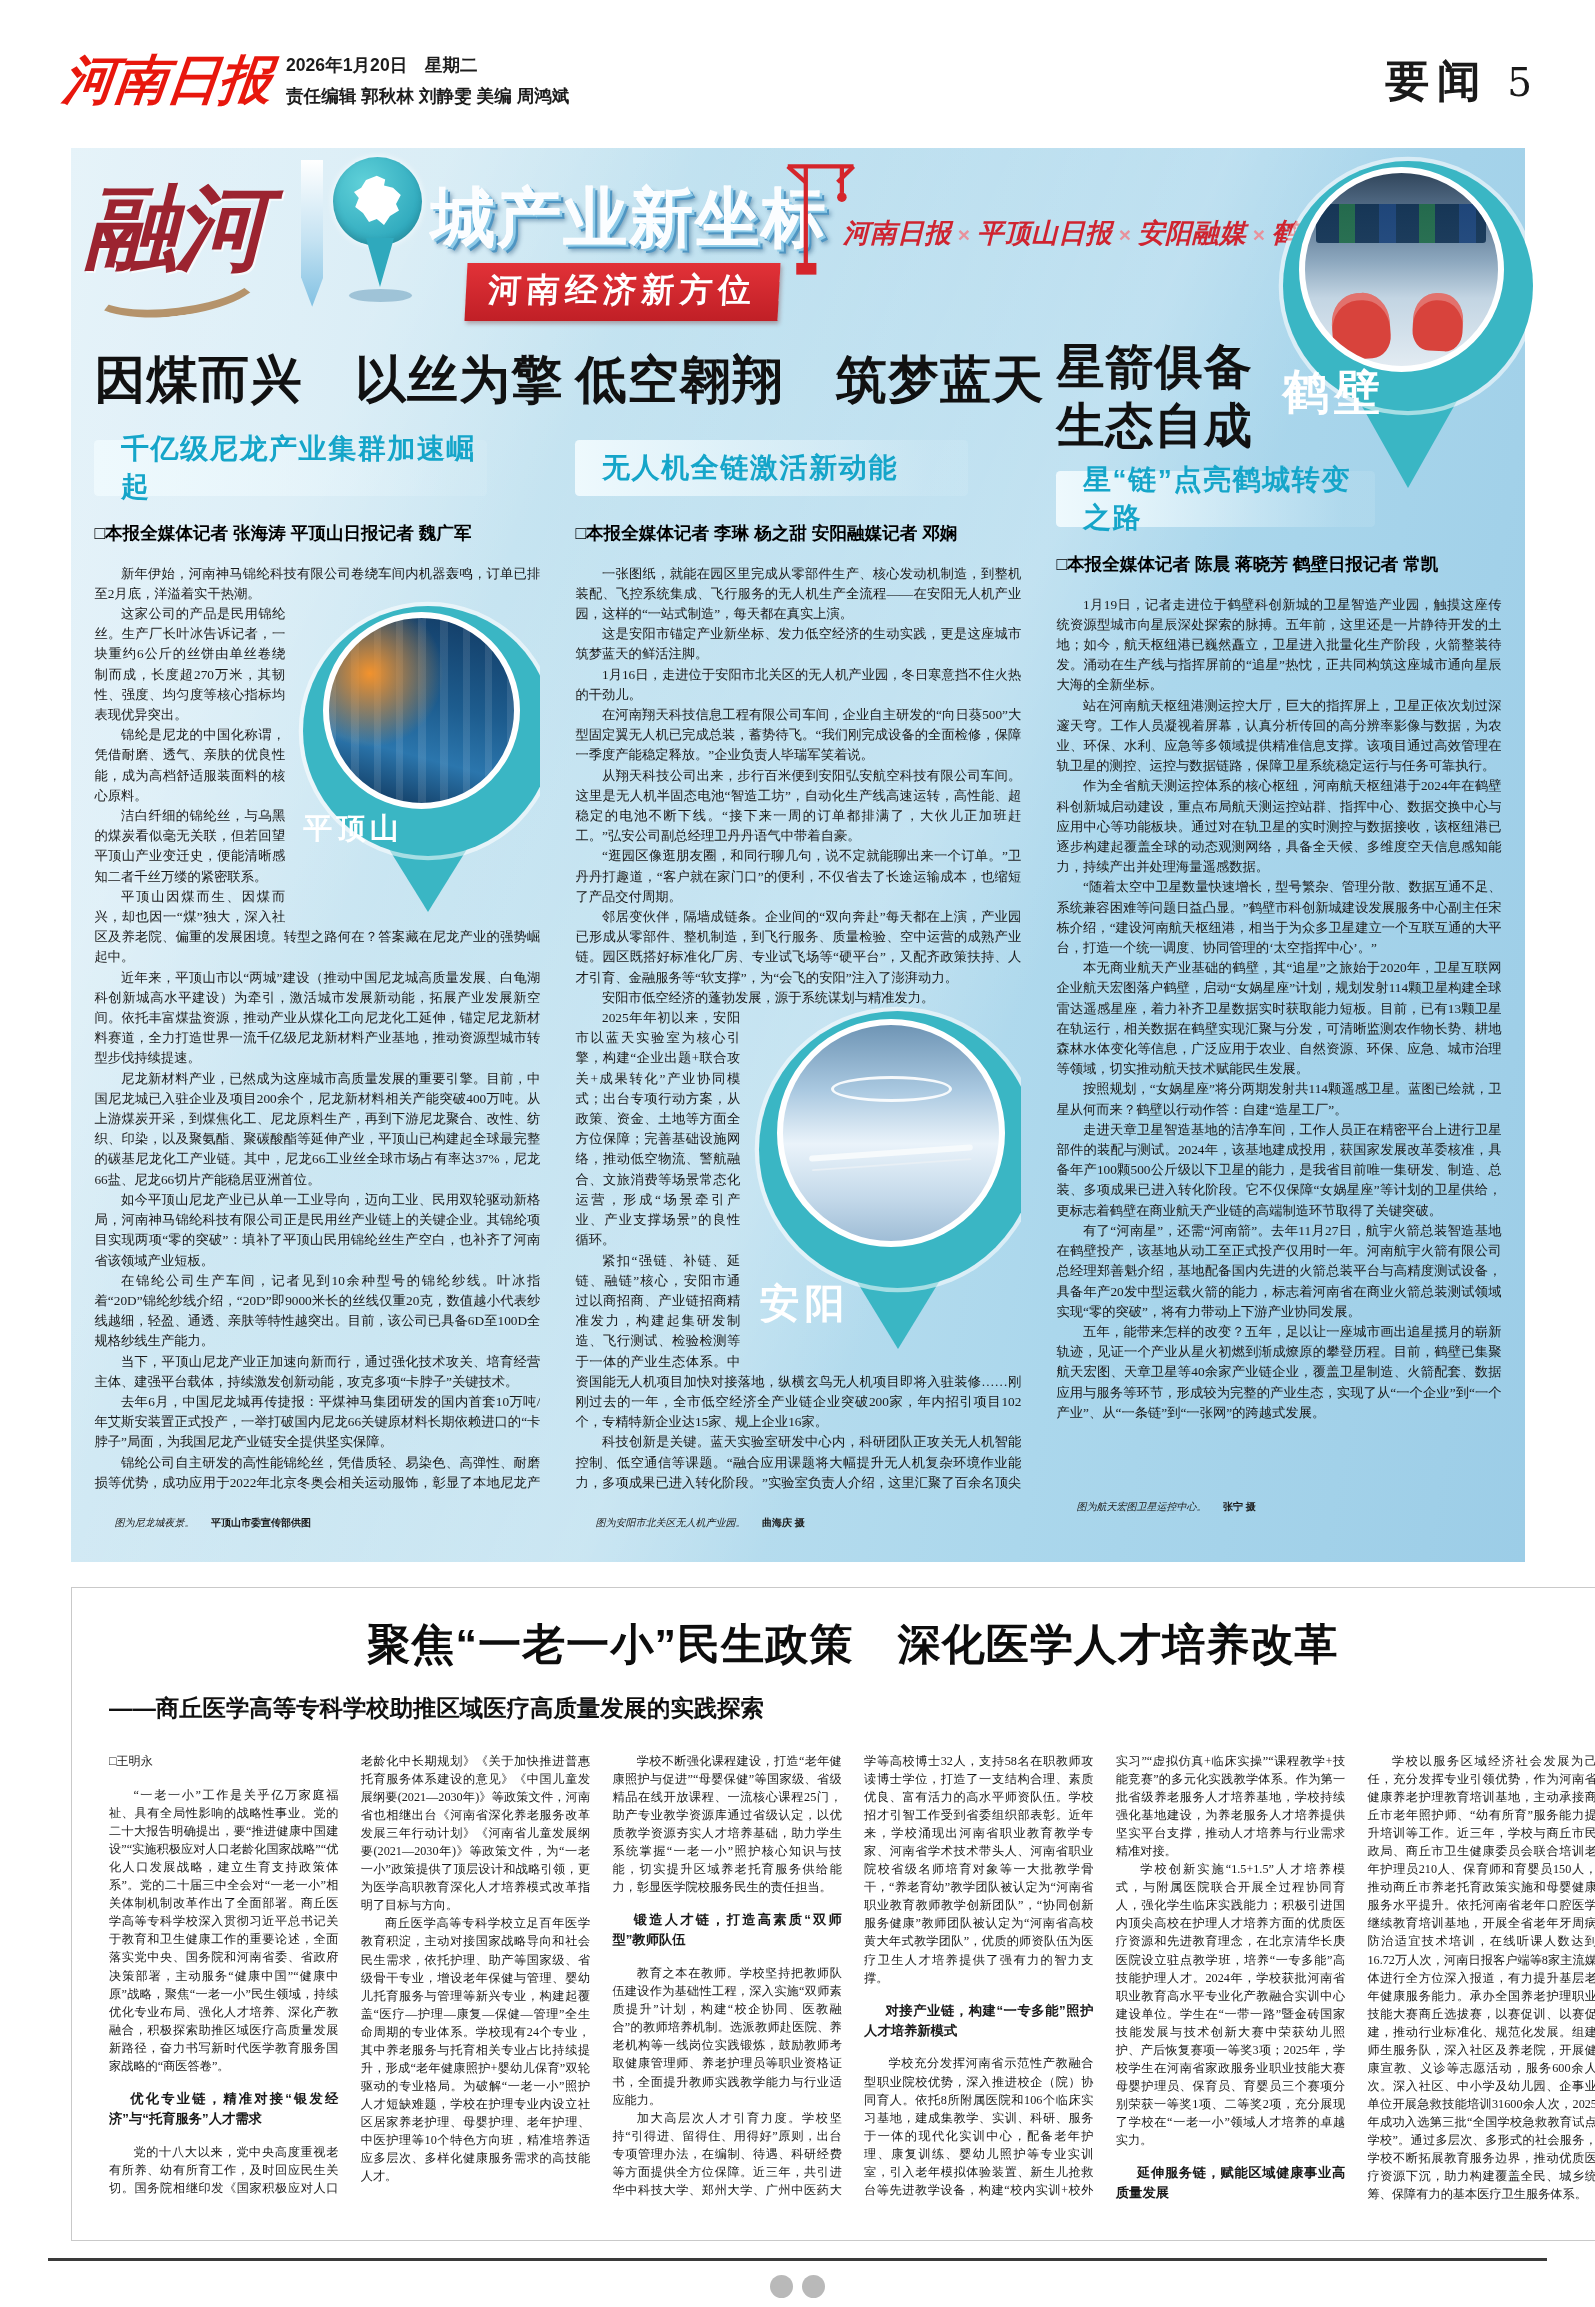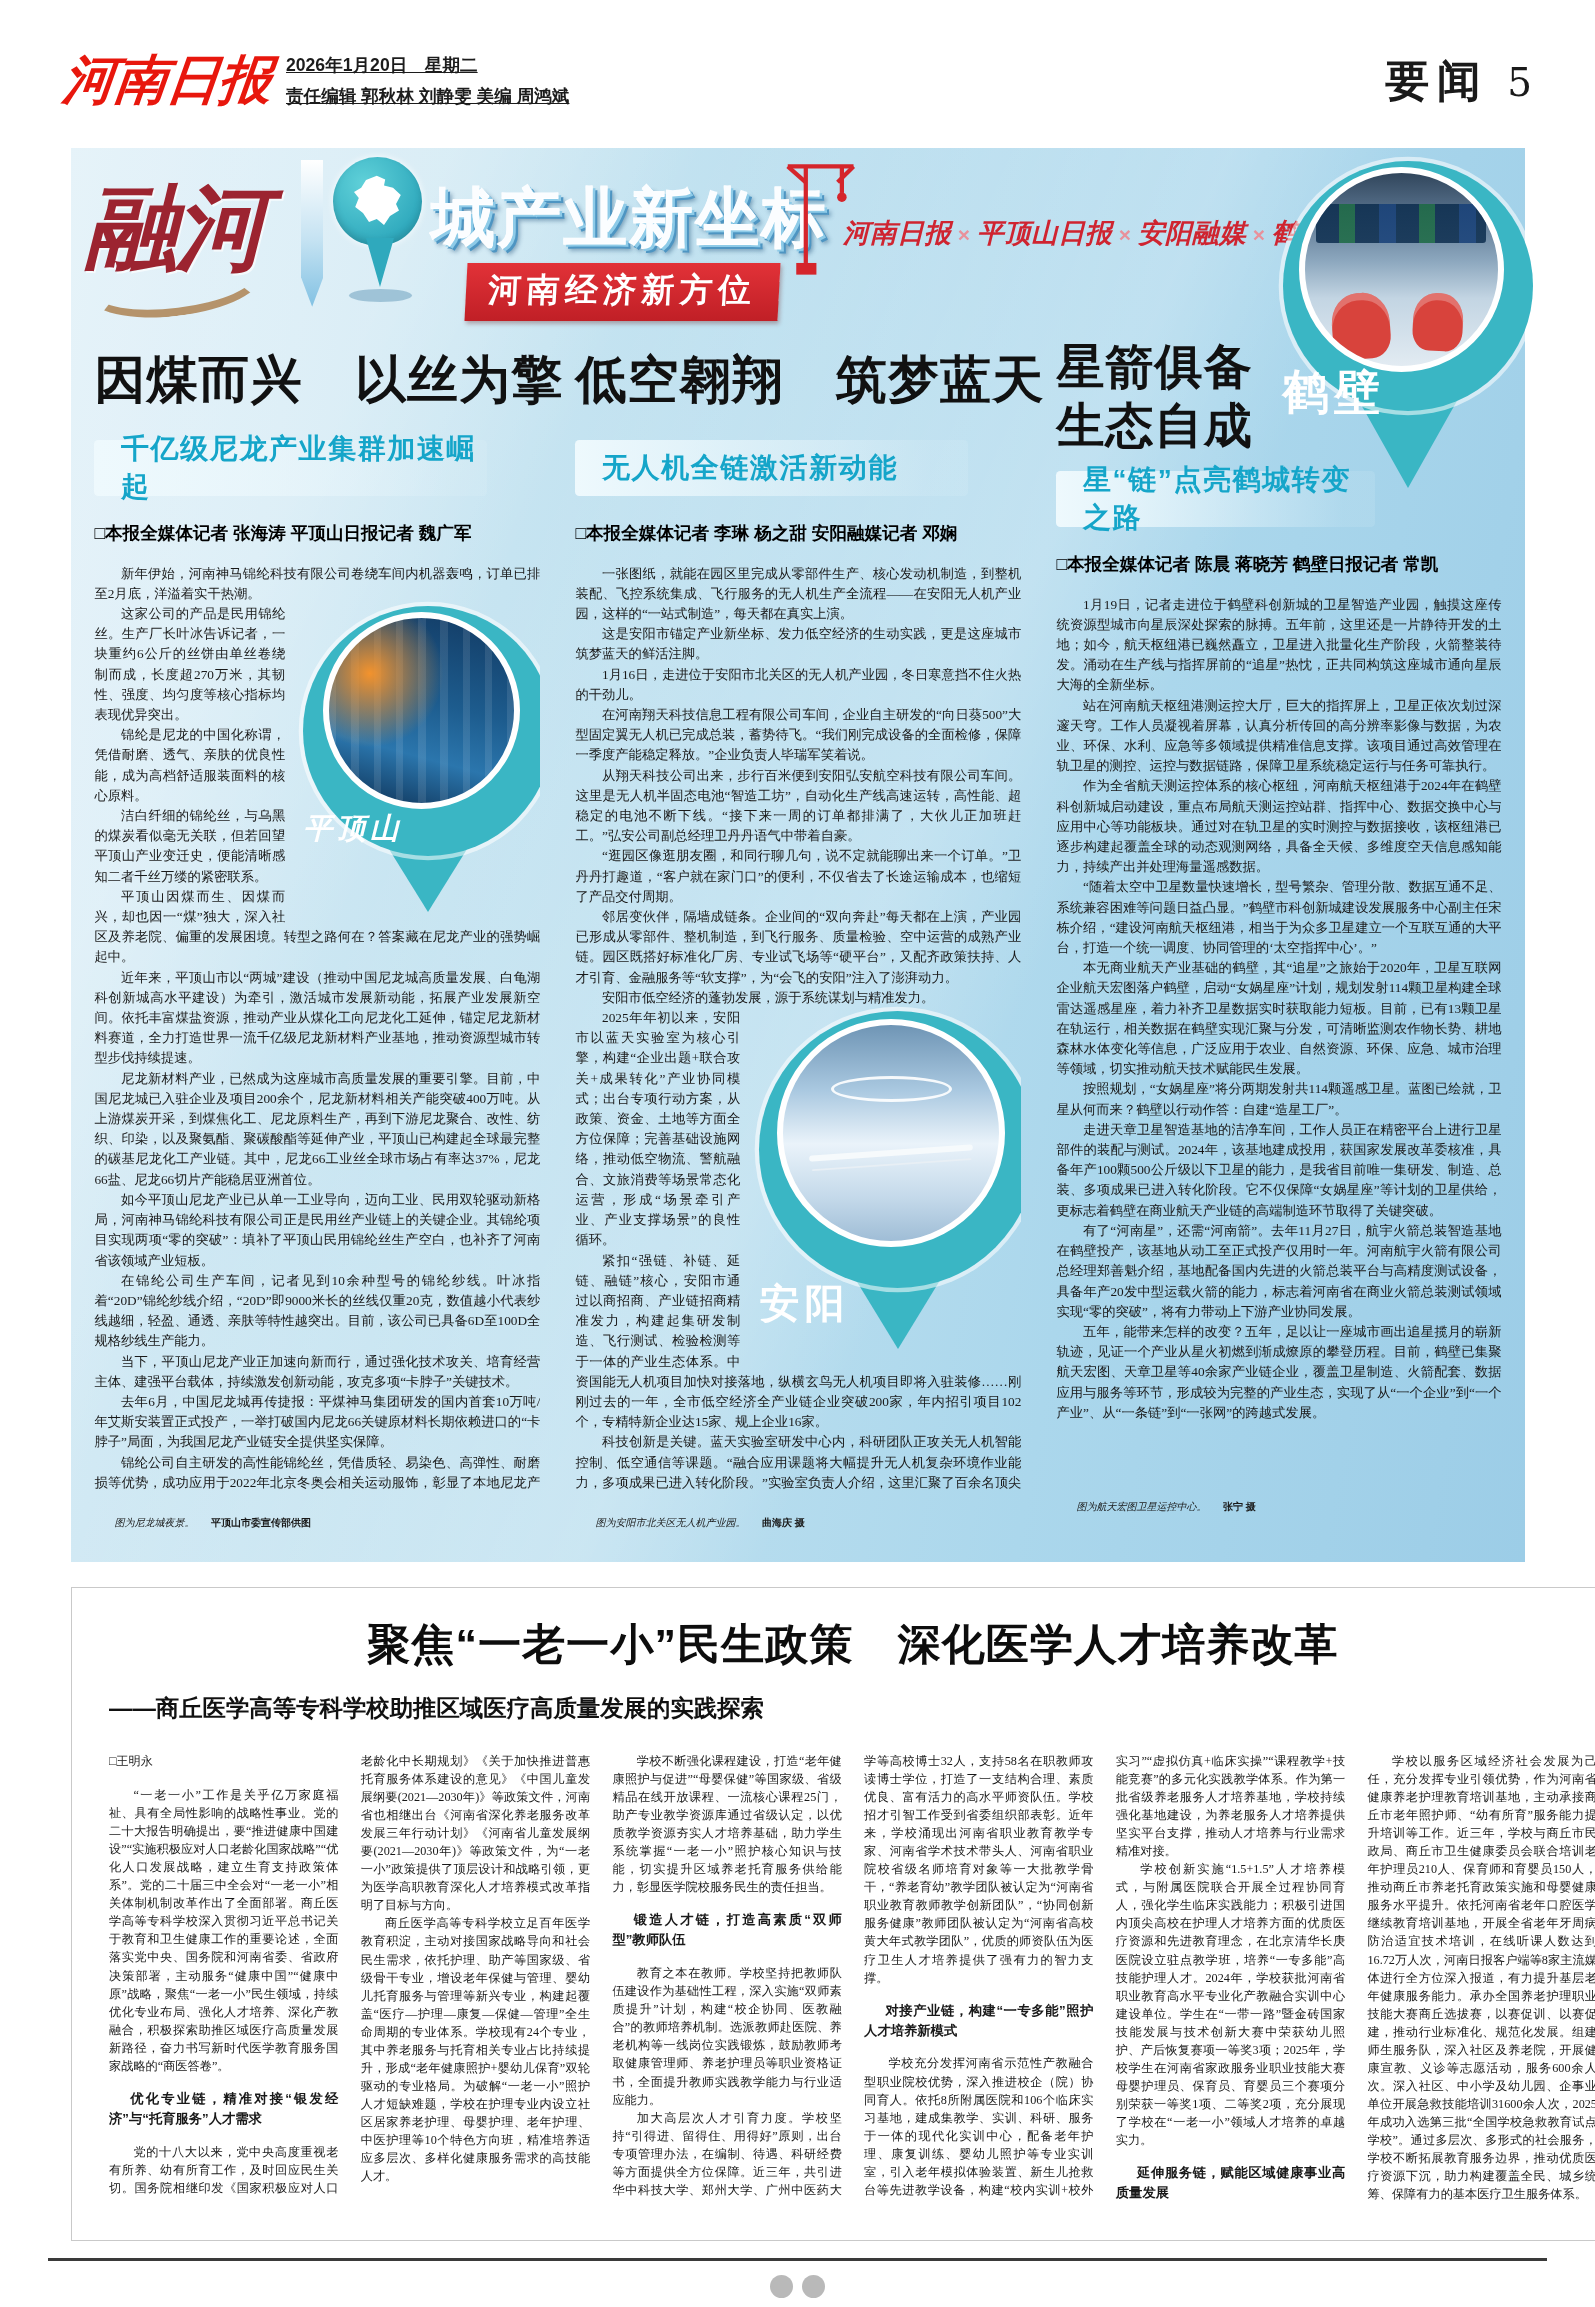--- a/index.html
+++ b/index.html
@@ -6,21 +6,21 @@
   html,body { width:1595px; }
   body { width:1595px; height:2307px; position:relative; background:#ffffff;
          font-family:"Liberation Serif", serif; color:#1a1a1a; overflow:hidden; }
 
   
   .header { position:absolute; top:45px; left:63px; right:63px; height:80px; }
   .masthead { position:absolute; left:0; top:0; font-family:"DejaVu Serif",serif;
               font-style:italic; font-weight:900; font-size:53px; color:#e8170d;
               letter-spacing:-1.1px; transform:skewX(-6deg); }
   .dateblock { position:absolute; left:223px; top:5.3px; font-family:"Liberation Sans",sans-serif;
-               font-size:17.6px; color:#1c1c1c; line-height:1.75; font-weight:600;text-decoration:underline; }
+               font-size:17.6px; color:#1c1c1c; line-height:1.75; font-weight:600; }
   .header-right { position:absolute; right:0; top:7.4px; font-family:"DejaVu Serif",serif; }
   .section-name { font-size:44px; font-weight:900; letter-spacing:7.4px; }
   .page-num { font-size:39px; margin-left:19px; font-weight:400; }
 
   
   .panel { position:absolute; top:148px; left:71px; width:1454px; height:1414px;
            background:
              linear-gradient(115deg, rgba(255,255,255,.28) 18%, rgba(255,255,255,0) 30%, rgba(255,255,255,.22) 55%, rgba(255,255,255,0) 64%),
              linear-gradient(100deg,#dceef7 0%, #c6e4f1 30%, #abd7ec 70%, #9ccde7 100%);
            overflow:visible; }
@@ -81,21 +81,21 @@
 
   
   .pin { position:relative; }
   .pin-circle { position:relative; border-radius:50%; background:#3ab6c4;
                 box-shadow:0 0 0 4.3px rgba(255,255,255,.55); }
   .pin-photo { position:absolute; border-radius:50%; border:6.4px solid #ffffff; overflow:hidden; }
   .pin-tail { width:0; height:0; margin:0 auto; border:solid transparent; border-bottom:none; }
   .pin-label { position:absolute; left:0; right:0; color:#ffffff; font-weight:900; z-index:3;
                font-family:"Liberation Sans",sans-serif; text-align:left; }
 
-  .pin-pds { float:right; width:250px; margin:2.1px -12.8px 4.3px 18px;font-style:italic; }
+  .pin-pds { float:right; width:250px; margin:2.1px -12.8px 4.3px 18px; }
   .pin-pds .pin-circle { width:250px; height:250px; }
   .pin-pds .pin-photo { width:197px; height:197px; top:6.4px; left:20px; }
   .pin-pds .pin-tail { border-width:79px 49px 0; border-top-color:#3ab6c4; margin-top:-23.4px; }
   .pin-pds .pin-label { bottom:62px; font-size:29px; letter-spacing:4.3px; }
 
   .pin-ay { float:right; width:277px; margin:3.2px -15px 4.3px 19px; padding-bottom:0; }
   .pin-ay .pin-circle { width:277px; height:277px; }
   .pin-ay .pin-photo { width:228px; height:228px; top:7.4px; left:18px; }
   .pin-ay .pin-tail { border-width:90px 55px 0; border-top-color:#3ab6c4; margin-top:-29px; }
   .pin-ay .pin-label { bottom:15px; font-size:40px; letter-spacing:5.3px; }

